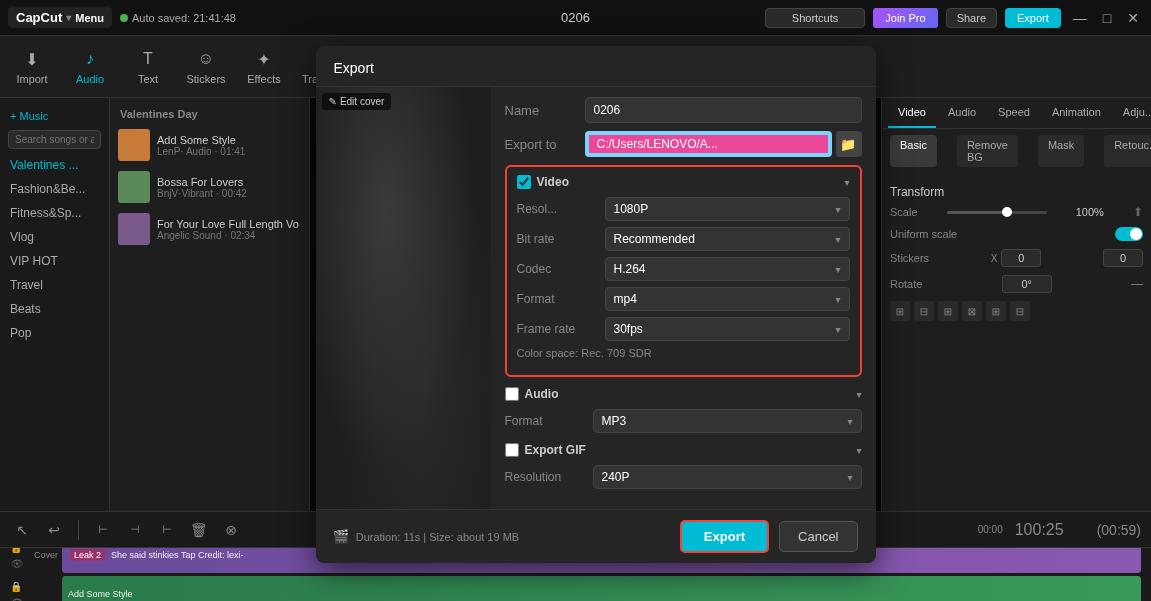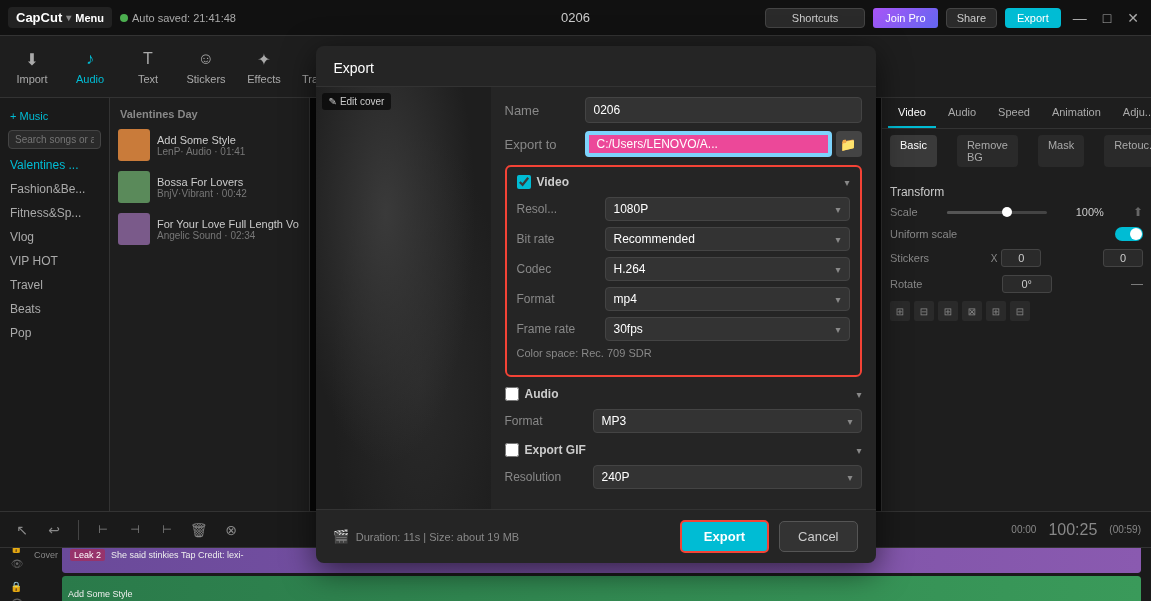--- a/index.html
+++ b/index.html
@@ -915,21 +915,21 @@
     <div class="bottom-icon-btn">↩</div>
     <div style="width:1px;height:20px;background:#444;margin:0 4px;"></div>
     <div class="bottom-icon-btn" style="font-size:11px;">⊢</div>
     <div class="bottom-icon-btn" style="font-size:11px;">⊣</div>
     <div class="bottom-icon-btn" style="font-size:11px;">⊢</div>
     <div class="bottom-icon-btn">🗑</div>
     <div class="bottom-icon-btn">⊗</div>
     <div style="flex:1;"></div>
     <span style="font-size:10px;color:#888;">00:00</span>
     <span style="font-size:16px;color:#888;margin:0 4px;">100:25</span>
-    <span style="font-size:10px;color:#888;">(00:59)</span>
+    <span style="font-size:14px;color:#888;margin-left:21px;">(00:59)</span>
   </div>
 
   <div class="timeline-area">
     <div style="display:flex;flex-direction:column;gap:3px;width:100%;">
 
       <div style="display:flex;align-items:center;gap:6px;">
         <div style="width:20px;display:flex;flex-direction:column;gap:2px;">
           <span class="ts-icon">🔒</span>
           <span class="ts-icon">👁</span>
         </div>

